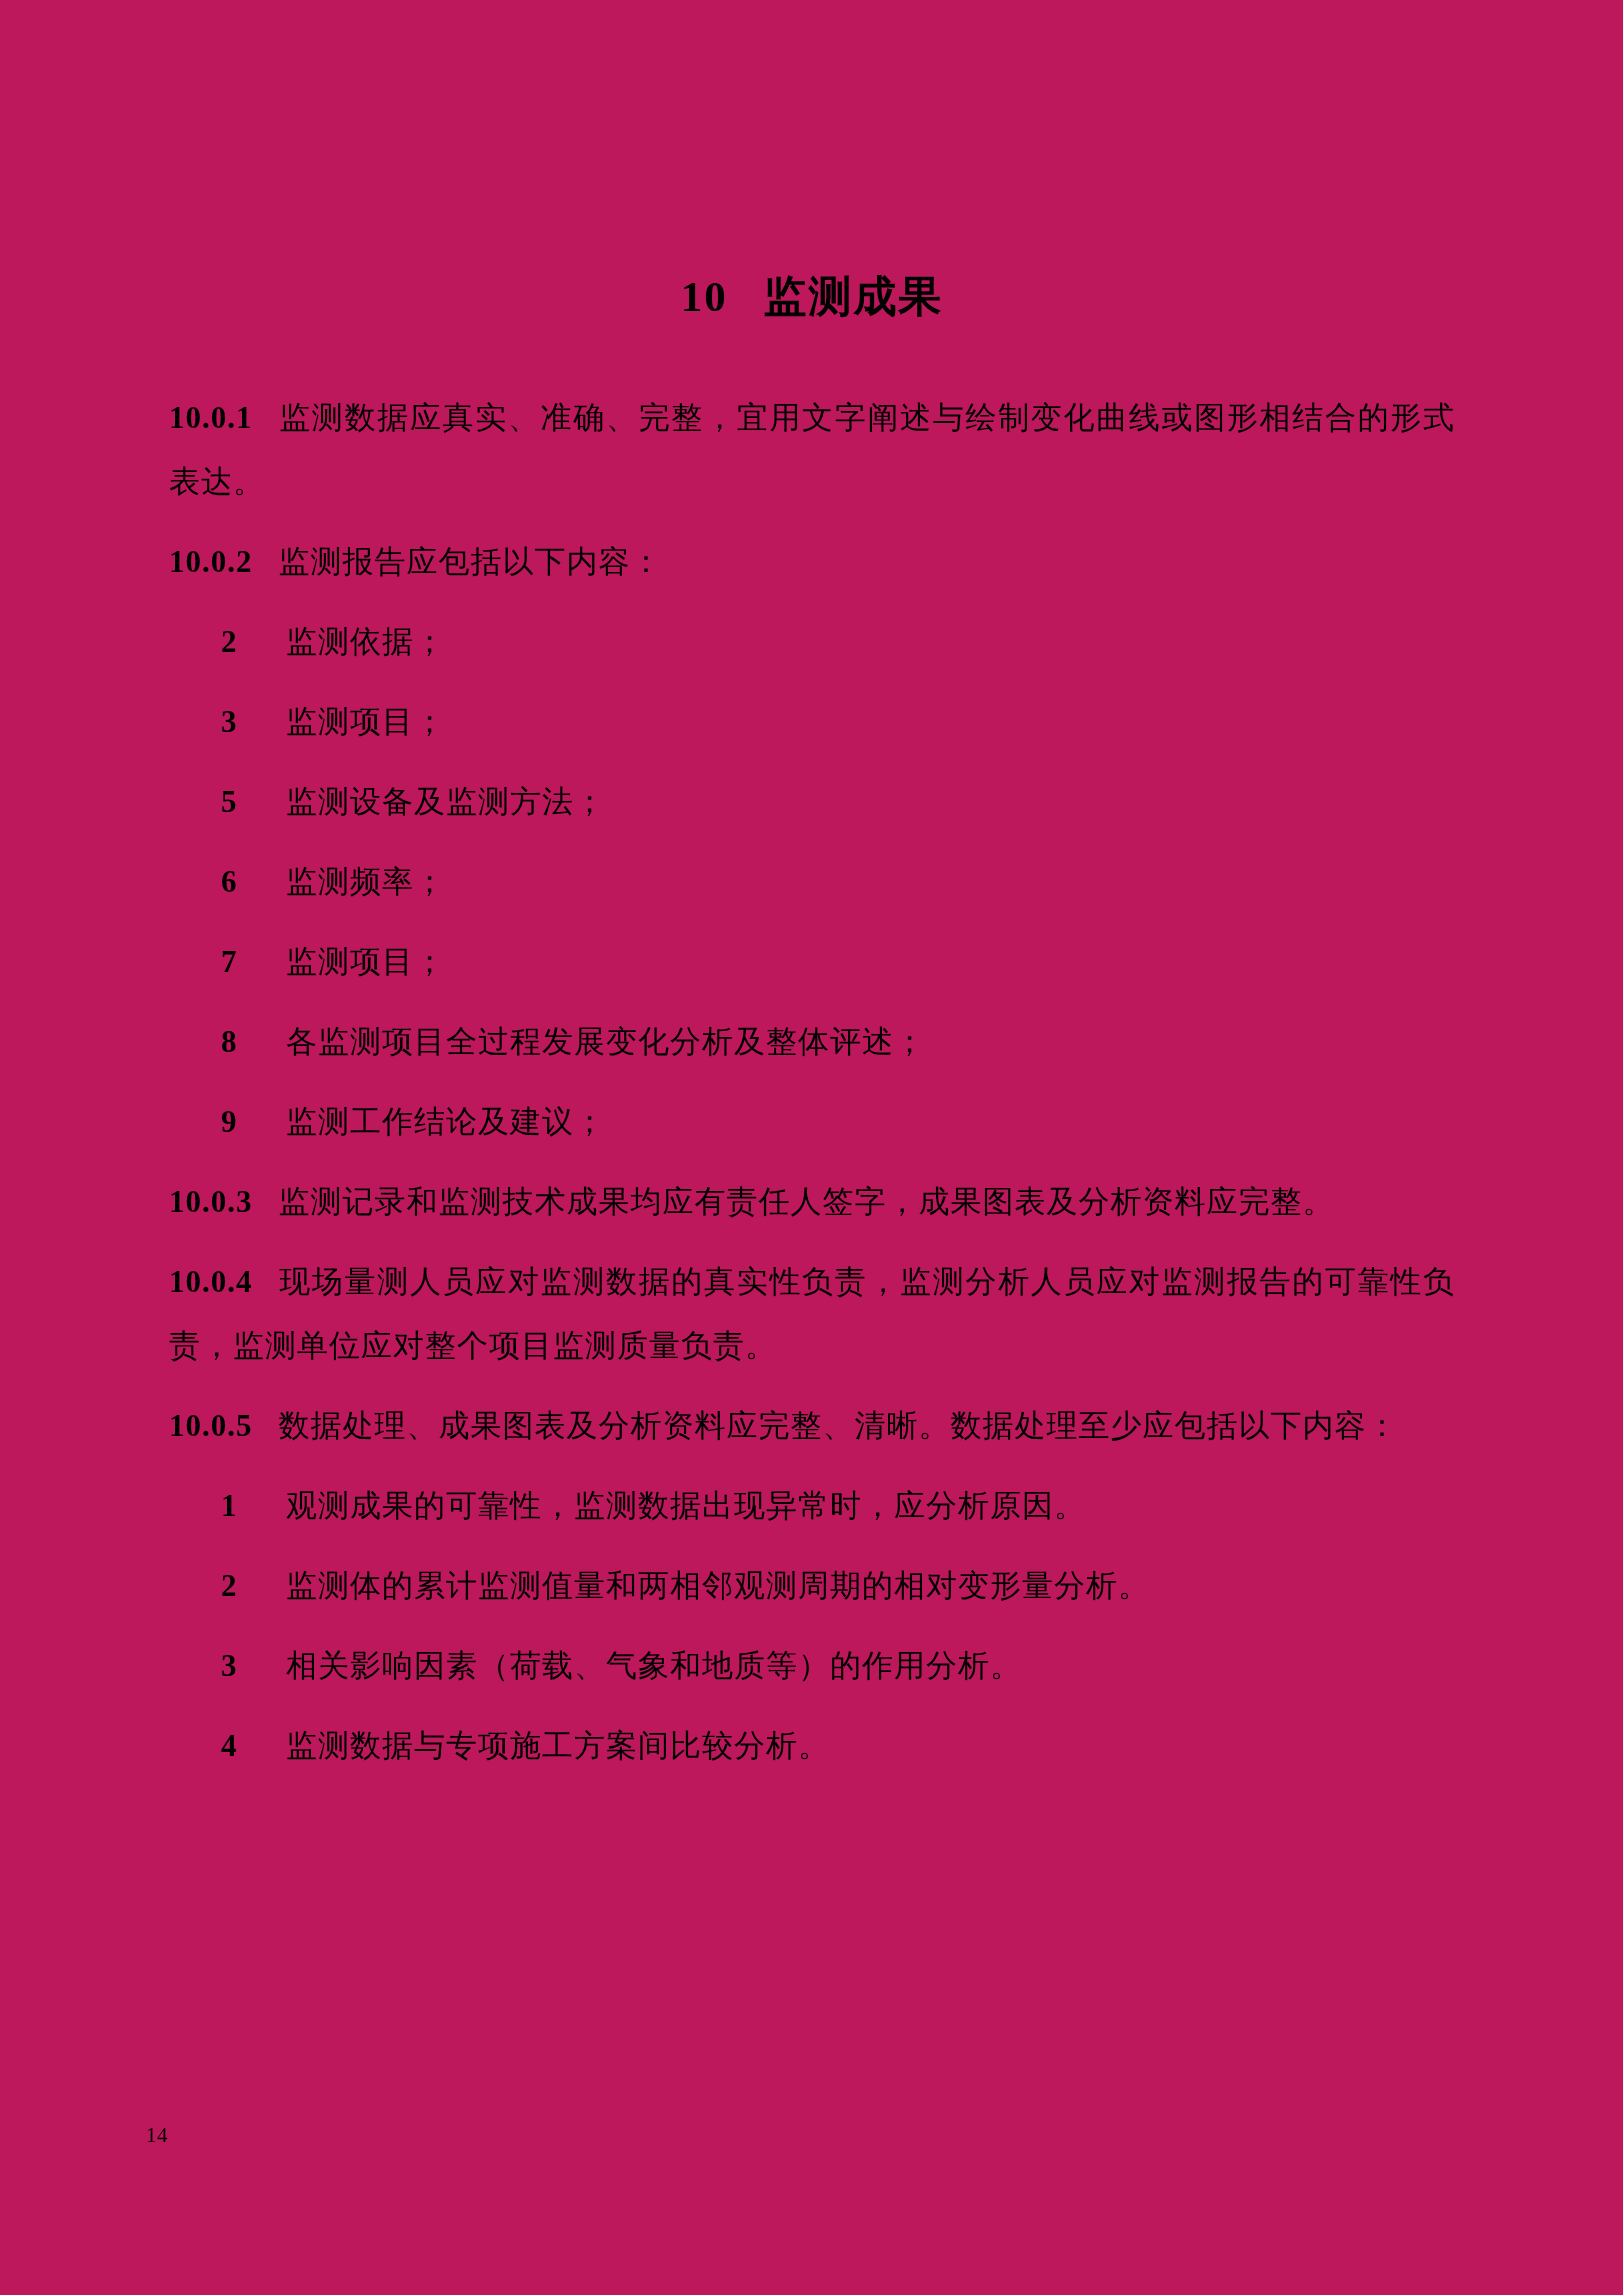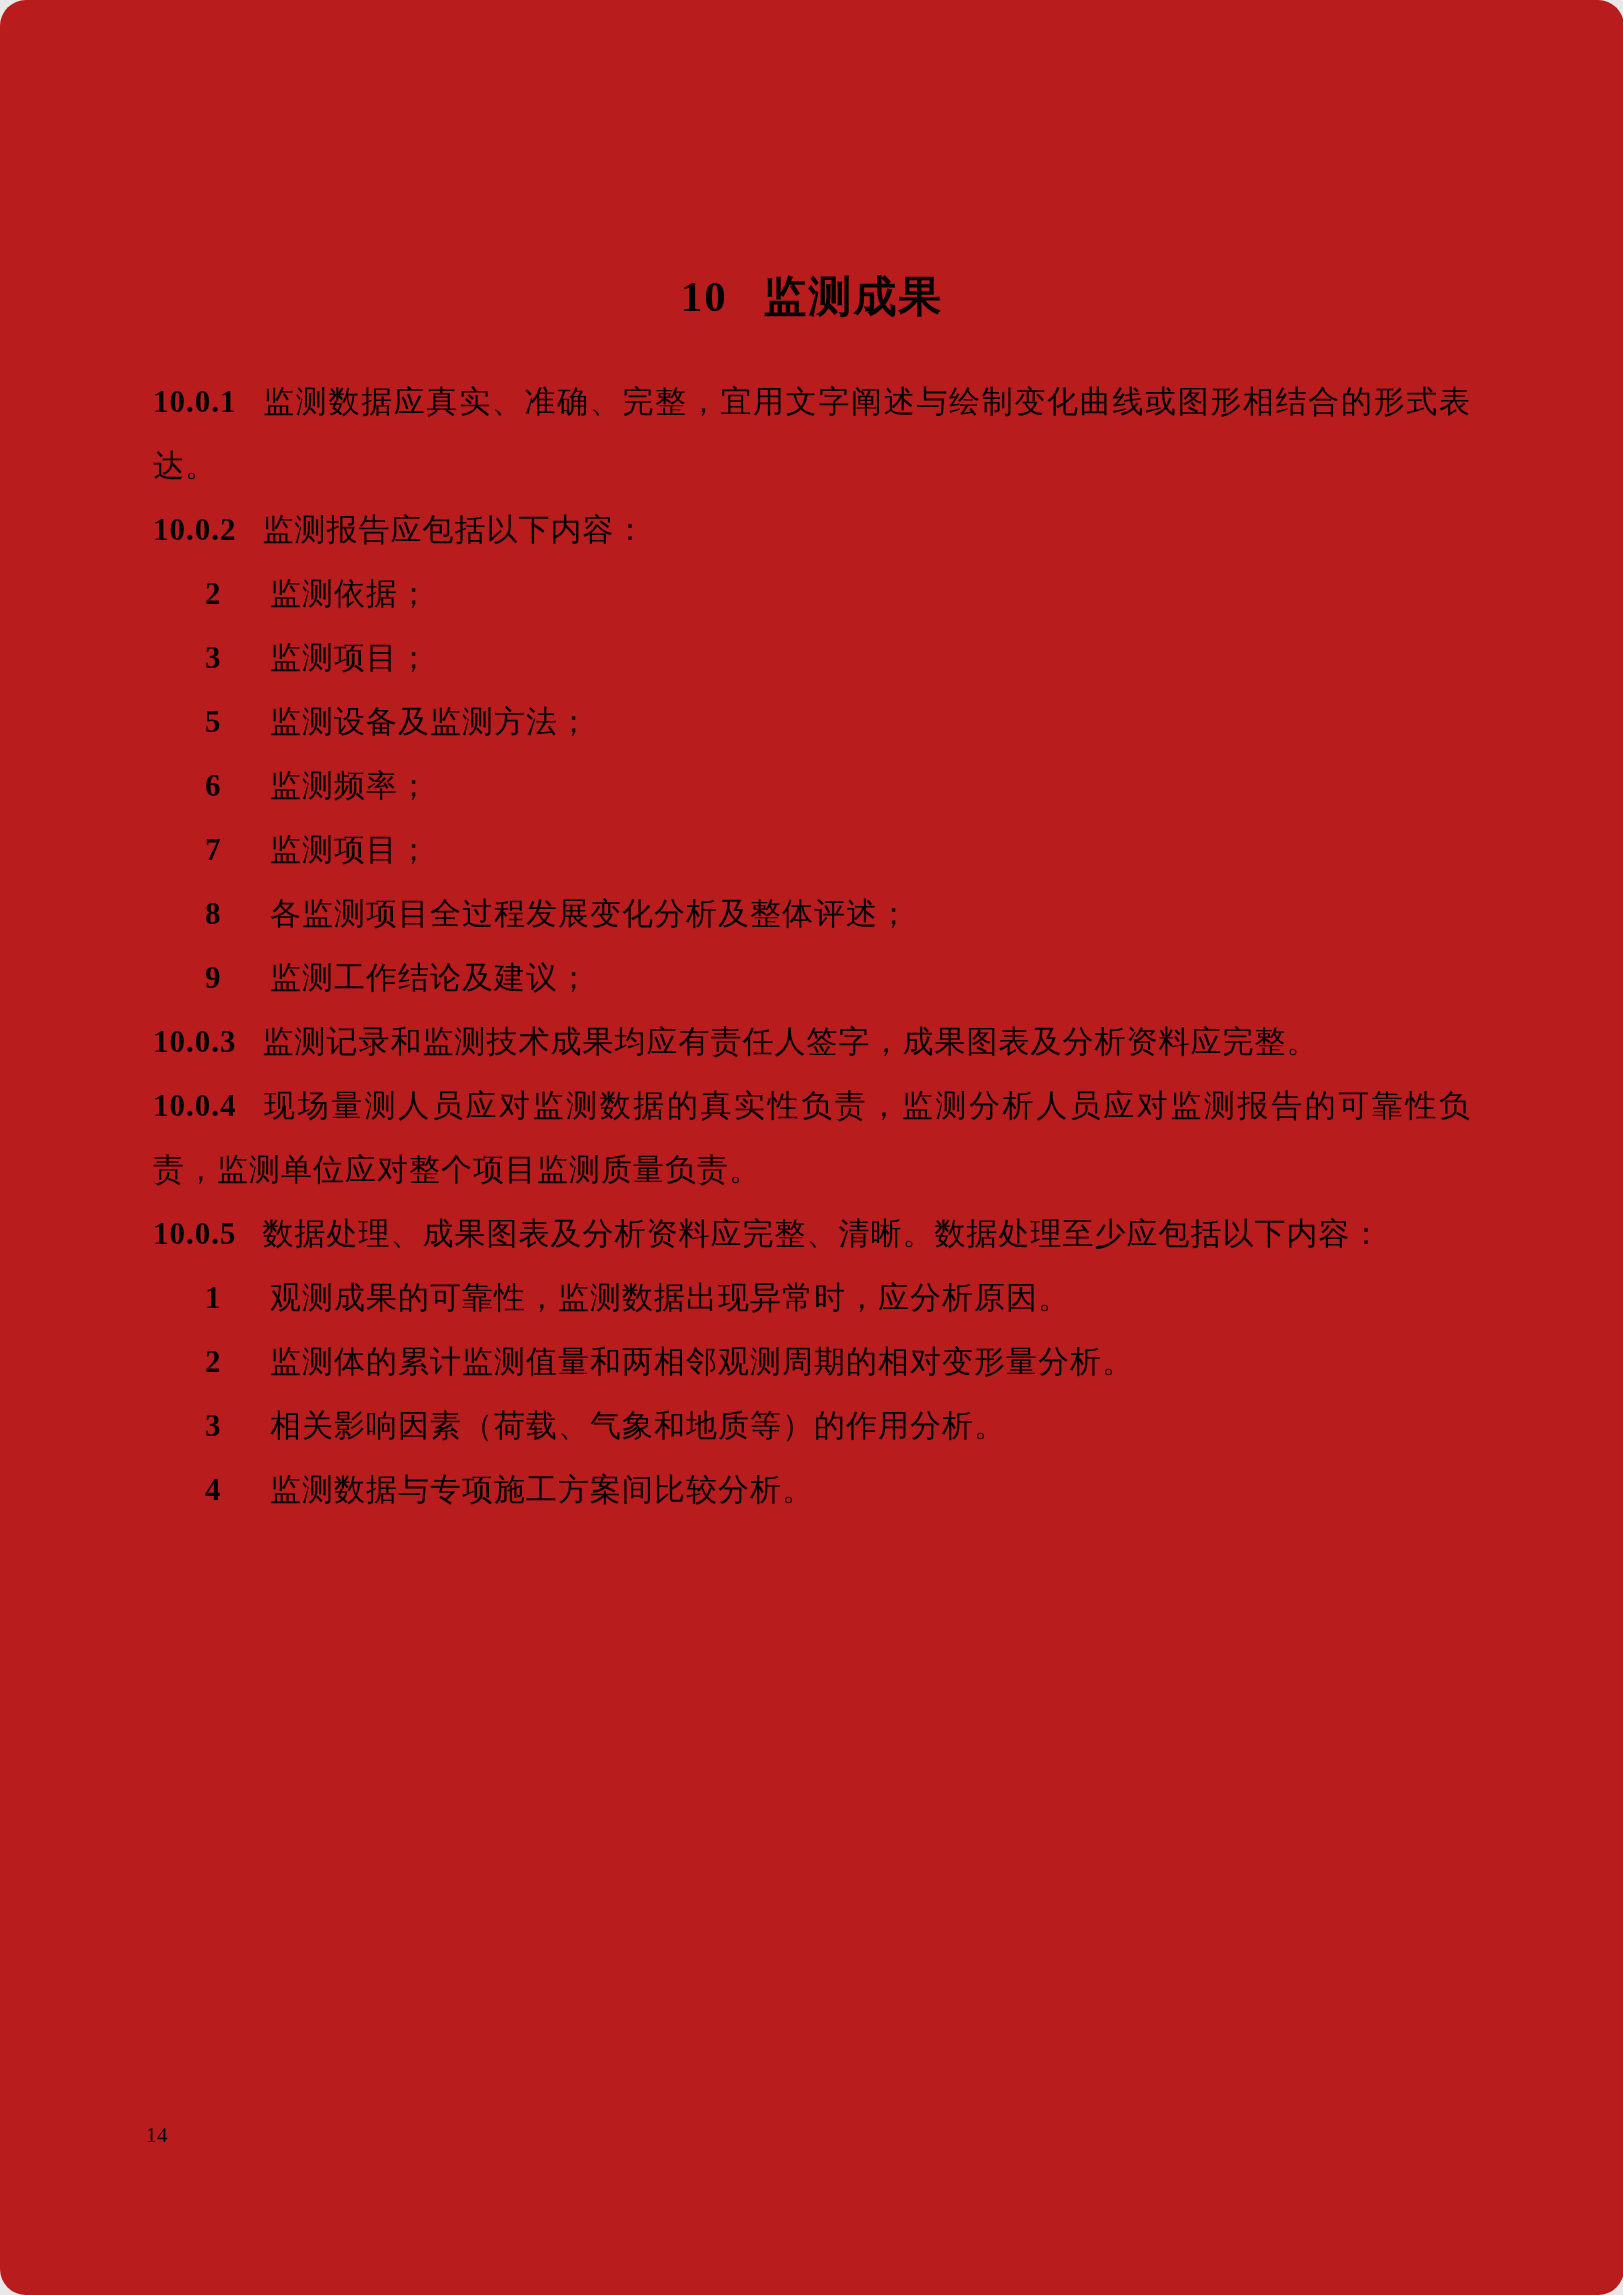--- a/index.html
+++ b/index.html
@@ -1,25 +1,24 @@
 <!DOCTYPE html>
 <html style="font-size:10.4px"><head>
 <meta charset="utf-8">
 <style>
   * { margin: 0; padding: 0; box-sizing: border-box; }
   html, body { background: #e8e8e8; }
   .page {
     position: relative;
     width: 1624px;
     height: 2295px;
-    background: #b91c1c;
+    background: #be185d;
     color: #000000;
     font-family: "Liberation Serif", "DejaVu Serif", serif;
     overflow: hidden;
-    border-radius: 26px;
   }
   .title {
     position: absolute;
     top: 273px;
     left: 0;
     width: 100%;
     text-align: center;
     font-size: 43px;
     line-height: 1.1;
     font-weight: 700;
@@ -29,21 +28,21 @@
   .content {
     position: absolute;
     left: 153px;
     top: 370px;
     width: 1318px;
     font-size: 31px;
     line-height: 64px;
     letter-spacing: 1px;
     text-align: justify;
   }
-  p.clause, p.item { margin: 0; }
+  p.clause, p.item { margin: 16px; }
   .cnum {
     font-weight: 700;
     margin-right: 26px;
     white-space: nowrap;
   }
   .inum {
     font-weight: 700;
     display: inline-block;
     margin-left: 52px;
     width: 65px;

